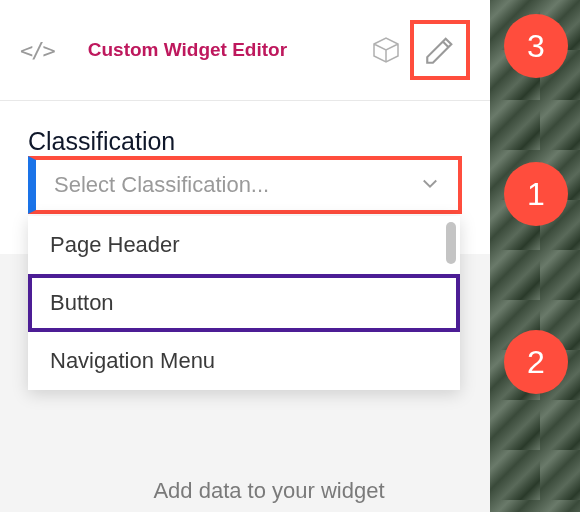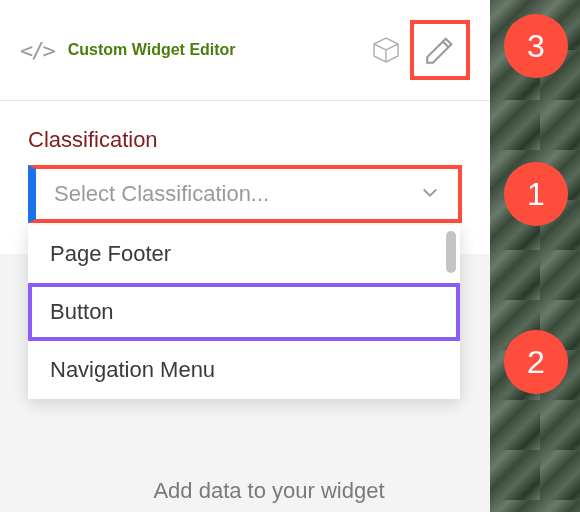--- a/index.html
+++ b/index.html
@@ -36,47 +36,48 @@
       border-bottom: 1px solid #e8e8e8;
     }
     .code-icon {
       color: #9a9a9a;
       font-size: 22px;
       margin-right: 14px;
       font-family: monospace;
       letter-spacing: -2px;
     }
     .header-title {
-      font-size: 16px;
+      font-size: 19px;
       font-weight: 600;
-      color: #4d7c0f;
+      color: #be185d;
       flex: 1;
+      margin-left: 20px;
     }
     .box-icon {
       width: 32px;
       height: 28px;
       margin-right: 8px;
     }
     .pencil-btn {
       width: 60px;
       height: 60px;
       border: 4px solid #ff4d3d;
       display: flex;
       align-items: center;
       justify-content: center;
       background: #fff;
     }
     .content {
       padding: 26px 28px 0 28px;
       background: #fff;
     }
     .field-label {
-      font-size: 22px;
-      color: #7f1d1d;
-      margin-bottom: 12px;
+      font-size: 25px;
+      color: #0f172a;
+      margin-bottom: 0;
     }
     .select-wrap {
       position: relative;
     }
     .select-box {
       border: 4px solid #ff4d3d;
       border-left: 8px solid #1a73e8;
       padding: 0;
     }
     .select-inner {
@@ -111,21 +112,21 @@
       background: #c4c4c4;
       border-radius: 5px;
     }
     .dropdown-item {
       padding: 16px 22px;
       font-size: 22px;
       color: #3a3a3a;
       cursor: pointer;
     }
     .dropdown-item.highlighted {
-      border: 4px solid #8b5cf6;
+      border: 4px solid #4c1d95;
       padding: 12px 18px;
     }
     .lower-bg {
       position: absolute;
       top: 254px;
       left: 0;
       width: 490px;
       height: 258px;
       background: #f4f4f4;
       z-index: 0;
@@ -189,21 +190,21 @@
           <span class="select-placeholder">Select Classification...</span>
           <span class="chevron">
             <svg viewBox="0 0 16 16" width="20" height="20">
               <path d="M3 6 L8 11 L13 6" fill="none" stroke="#9a9a9a" stroke-width="1.5"></path>
             </svg>
           </span>
         </div>
       </div>
       <div class="dropdown">
         <div class="dropdown-scrollbar"></div>
-        <div class="dropdown-item">Page Footer</div>
+        <div class="dropdown-item">Page Header</div>
         <div class="dropdown-item highlighted">Button</div>
         <div class="dropdown-item">Navigation Menu</div>
       </div>
     </div>
   </div>
 
   <div class="add-data-text">Add data to your widget</div>
 </div>
 
 <div class="side-strip"></div>

